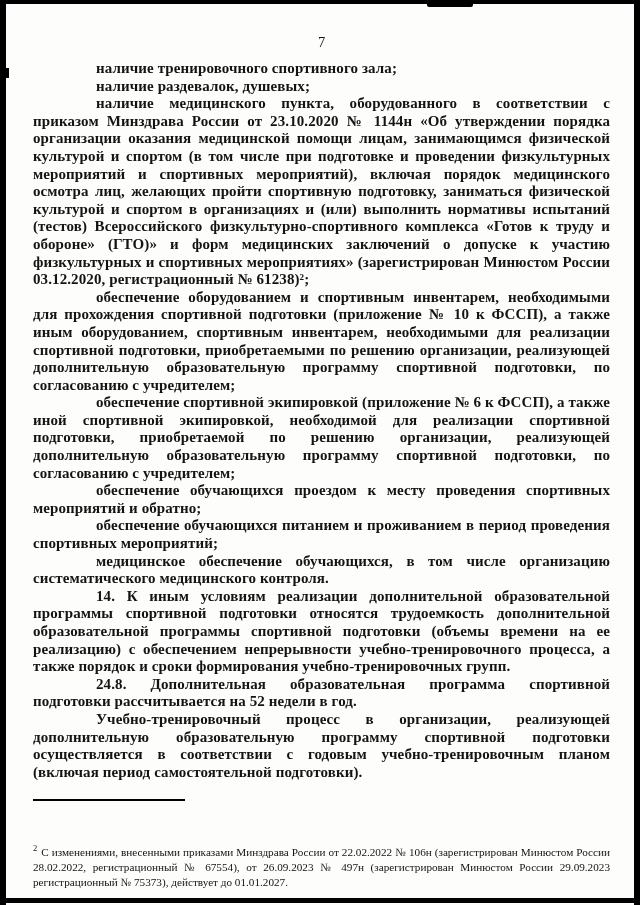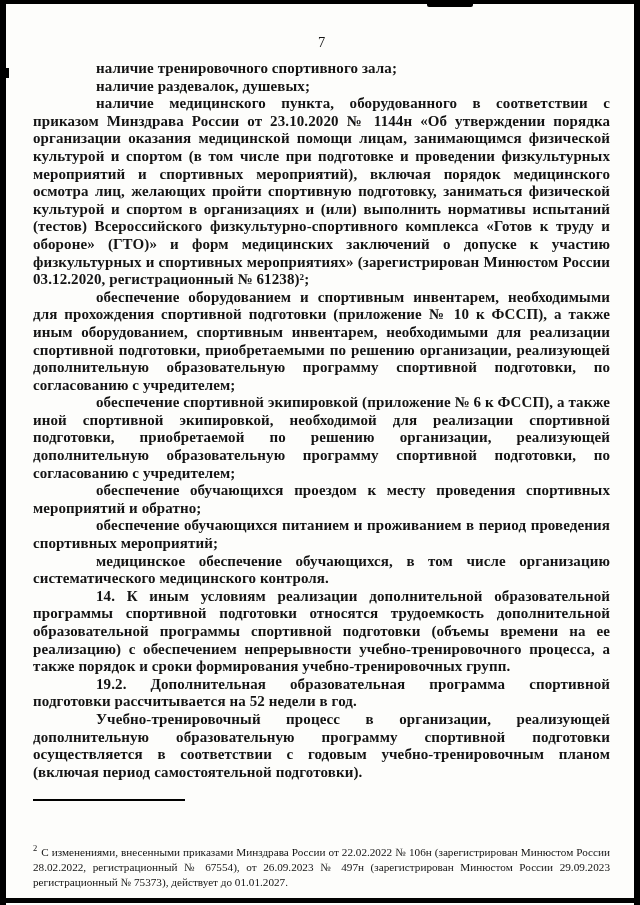--- a/index.html
+++ b/index.html
@@ -71,21 +71,21 @@
 
     <p class="para">наличие тренировочного спортивного зала;</p>
     <p class="para">наличие раздевалок, душевых;</p>
     <p class="para">наличие медицинского пункта, оборудованного в соответствии с приказом Минздрава России от 23.10.2020 № 1144н «Об утверждении порядка организации оказания медицинской помощи лицам, занимающимся физической культурой и спортом (в том числе при подготовке и проведении физкультурных мероприятий и спортивных мероприятий), включая порядок медицинского осмотра лиц, желающих пройти спортивную подготовку, заниматься физической культурой и спортом в организациях и (или) выполнить нормативы испытаний (тестов) Всероссийского физкультурно-спортивного комплекса «Готов к труду и обороне» (ГТО)» и форм медицинских заключений о допуске к участию физкультурных и спортивных мероприятиях» (зарегистрирован Минюстом России 03.12.2020, регистрационный № 61238)²;</p>
     <p class="para">обеспечение оборудованием и спортивным инвентарем, необходимыми для прохождения спортивной подготовки (приложение № 10 к ФССП), а также иным оборудованием, спортивным инвентарем, необходимыми для реализации спортивной подготовки, приобретаемыми по решению организации, реализующей дополнительную образовательную программу спортивной подготовки, по согласованию с учредителем;</p>
     <p class="para">обеспечение спортивной экипировкой (приложение № 6 к ФССП), а также иной спортивной экипировкой, необходимой для реализации спортивной подготовки, приобретаемой по решению организации, реализующей дополнительную образовательную программу спортивной подготовки, по согласованию с учредителем;</p>
     <p class="para">обеспечение обучающихся проездом к месту проведения спортивных мероприятий и обратно;</p>
     <p class="para">обеспечение обучающихся питанием и проживанием в период проведения спортивных мероприятий;</p>
     <p class="para">медицинское обеспечение обучающихся, в том числе организацию систематического медицинского контроля.</p>
     <p class="para">14. К иным условиям реализации дополнительной образовательной программы спортивной подготовки относятся трудоемкость дополнительной образовательной программы спортивной подготовки (объемы времени на ее реализацию) с обеспечением непрерывности учебно-тренировочного процесса, а также порядок и сроки формирования учебно-тренировочных групп.</p>
-    <p class="para">19.2. Дополнительная образовательная программа спортивной подготовки рассчитывается на 52 недели в год.</p>
+    <p class="para">24.8. Дополнительная образовательная программа спортивной подготовки рассчитывается на 52 недели в год.</p>
     <p class="para">Учебно-тренировочный процесс в организации, реализующей дополнительную образовательную программу спортивной подготовки осуществляется в соответствии с годовым учебно-тренировочным планом (включая период самостоятельной подготовки).</p>
     <p class="para stretch">При включении в учебно-тренировочный процесс самостоятельной</p>
   </div>
 
   <div class="fn-sep"></div>
 
   <div class="footnote">
     <sup>2</sup><span>С изменениями, внесенными приказами Минздрава России от 22.02.2022 № 106н (зарегистрирован Минюстом России 28.02.2022, регистрационный № 67554), от 26.09.2023 № 497н (зарегистрирован Минюстом России 29.09.2023 регистрационный № 75373), действует до 01.01.2027.</span>
   </div>
 

